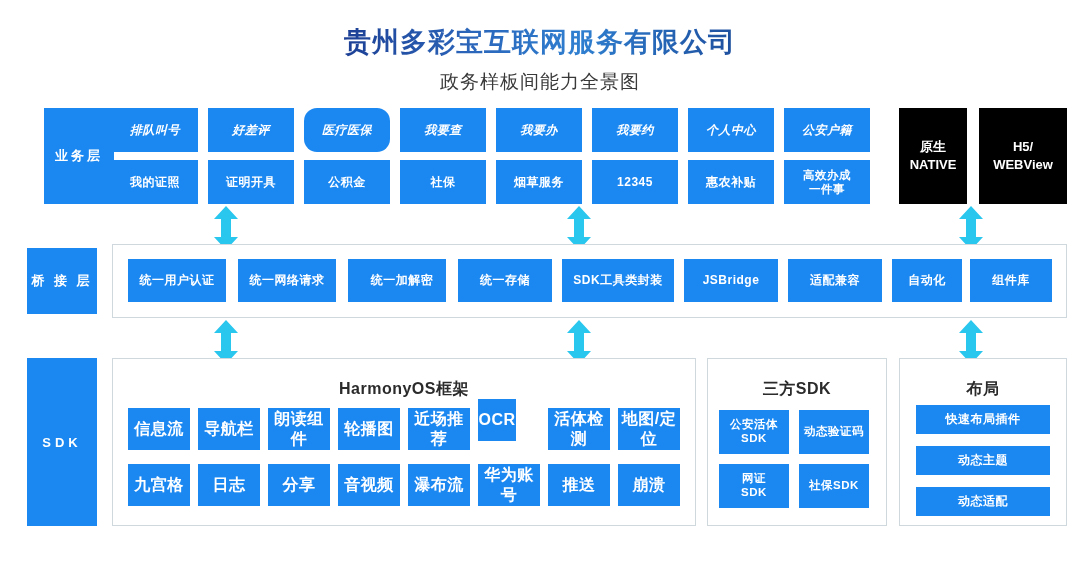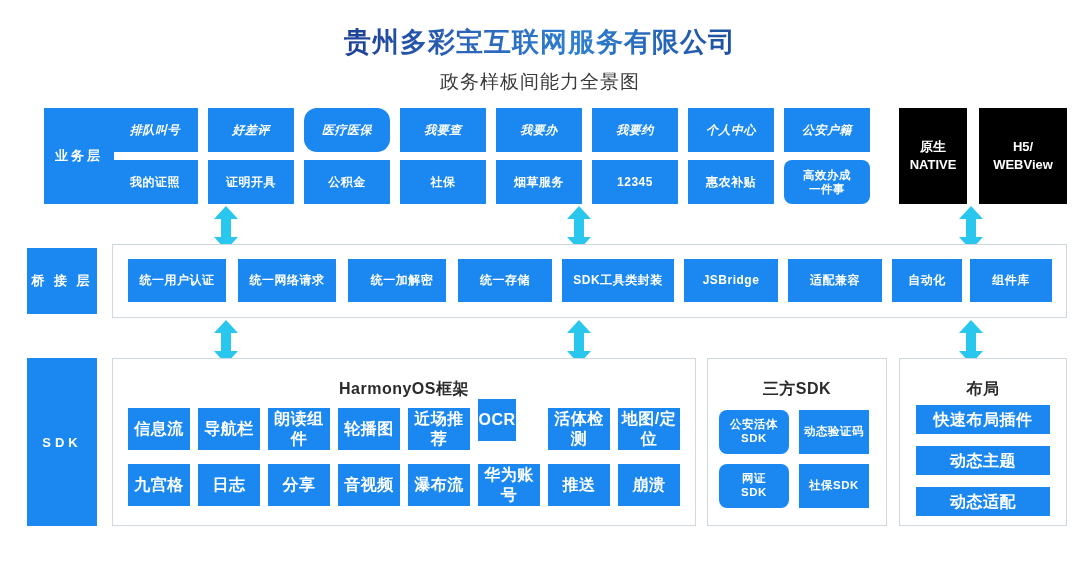--- a/index.html
+++ b/index.html
@@ -65,21 +65,21 @@
     display: flex;
     align-items: center;
     justify-content: center;
     text-align: center;
     font-size: 12px;
     line-height: 1.25;
     font-weight: bold;
     letter-spacing: 0.5px;
     box-sizing: border-box;
   }
-  .chip.two-line { font-size: 11.5px; border-radius: 8px; }
+  .chip.two-line { font-size: 11.5px; }
 
   
   .biz-chip { height: 44px; }
   .biz-row1 { top: 108px; font-style: italic; }
   .biz-row2 { top: 160px; }
 
   .tall-chip {
     position: absolute;
     top: 108px;
     height: 96px;
@@ -121,21 +121,21 @@
     top: 20px;
     letter-spacing: 0.5px;
   }
 
   .sdk-chip { height: 42px; font-size: 16px; }
   .sdk-row1 { top: 408px; }
   .sdk-row2 { top: 464px; }
 
   .tp-chip { width: 70px; height: 44px; font-size: 11.5px; line-height: 1.2; white-space: pre-line; }
 
-  .layout-chip { left: 916px; width: 134px; height: 29px; font-size: 16px; }
+  .layout-chip { left: 916px; width: 134px; height: 29px; font-size: 12px; }
 
   
   .arrow {
     position: absolute;
     width: 26px;
   }
   .arrow svg { display: block; }
 </style>
 </head>
 <body>

